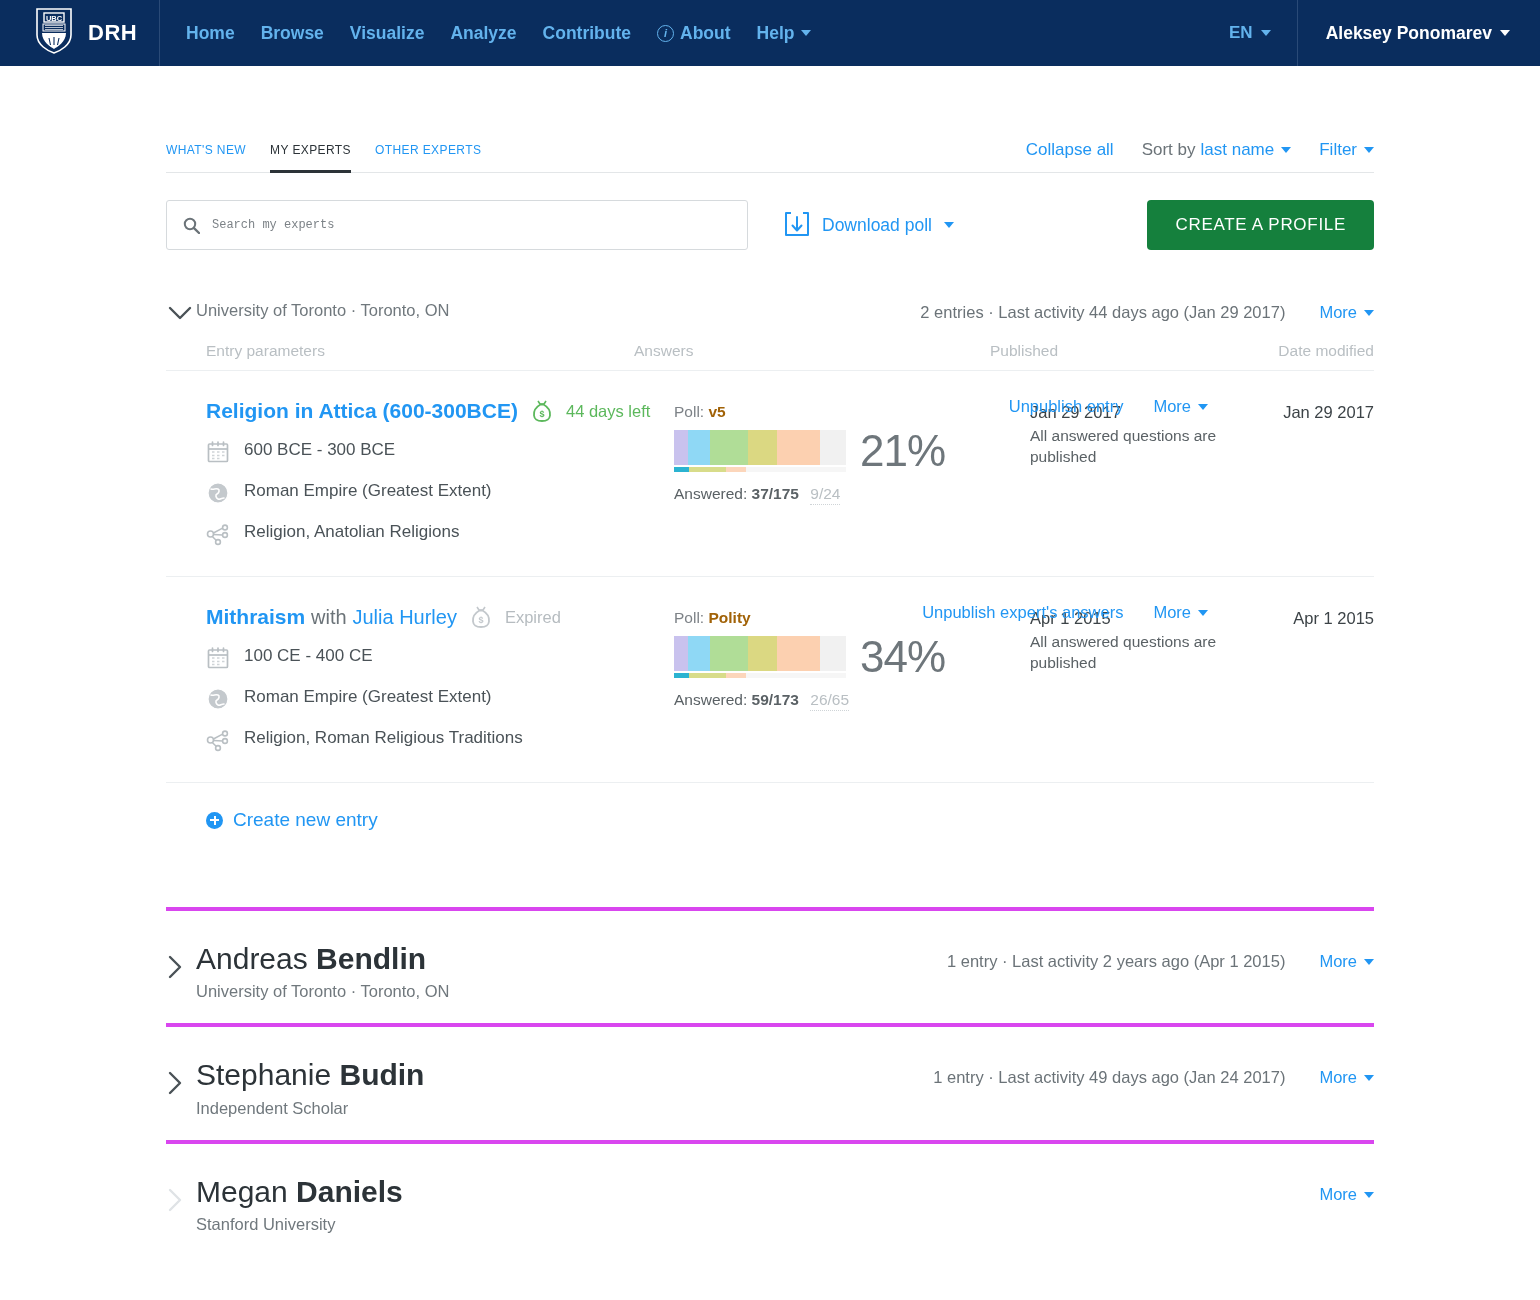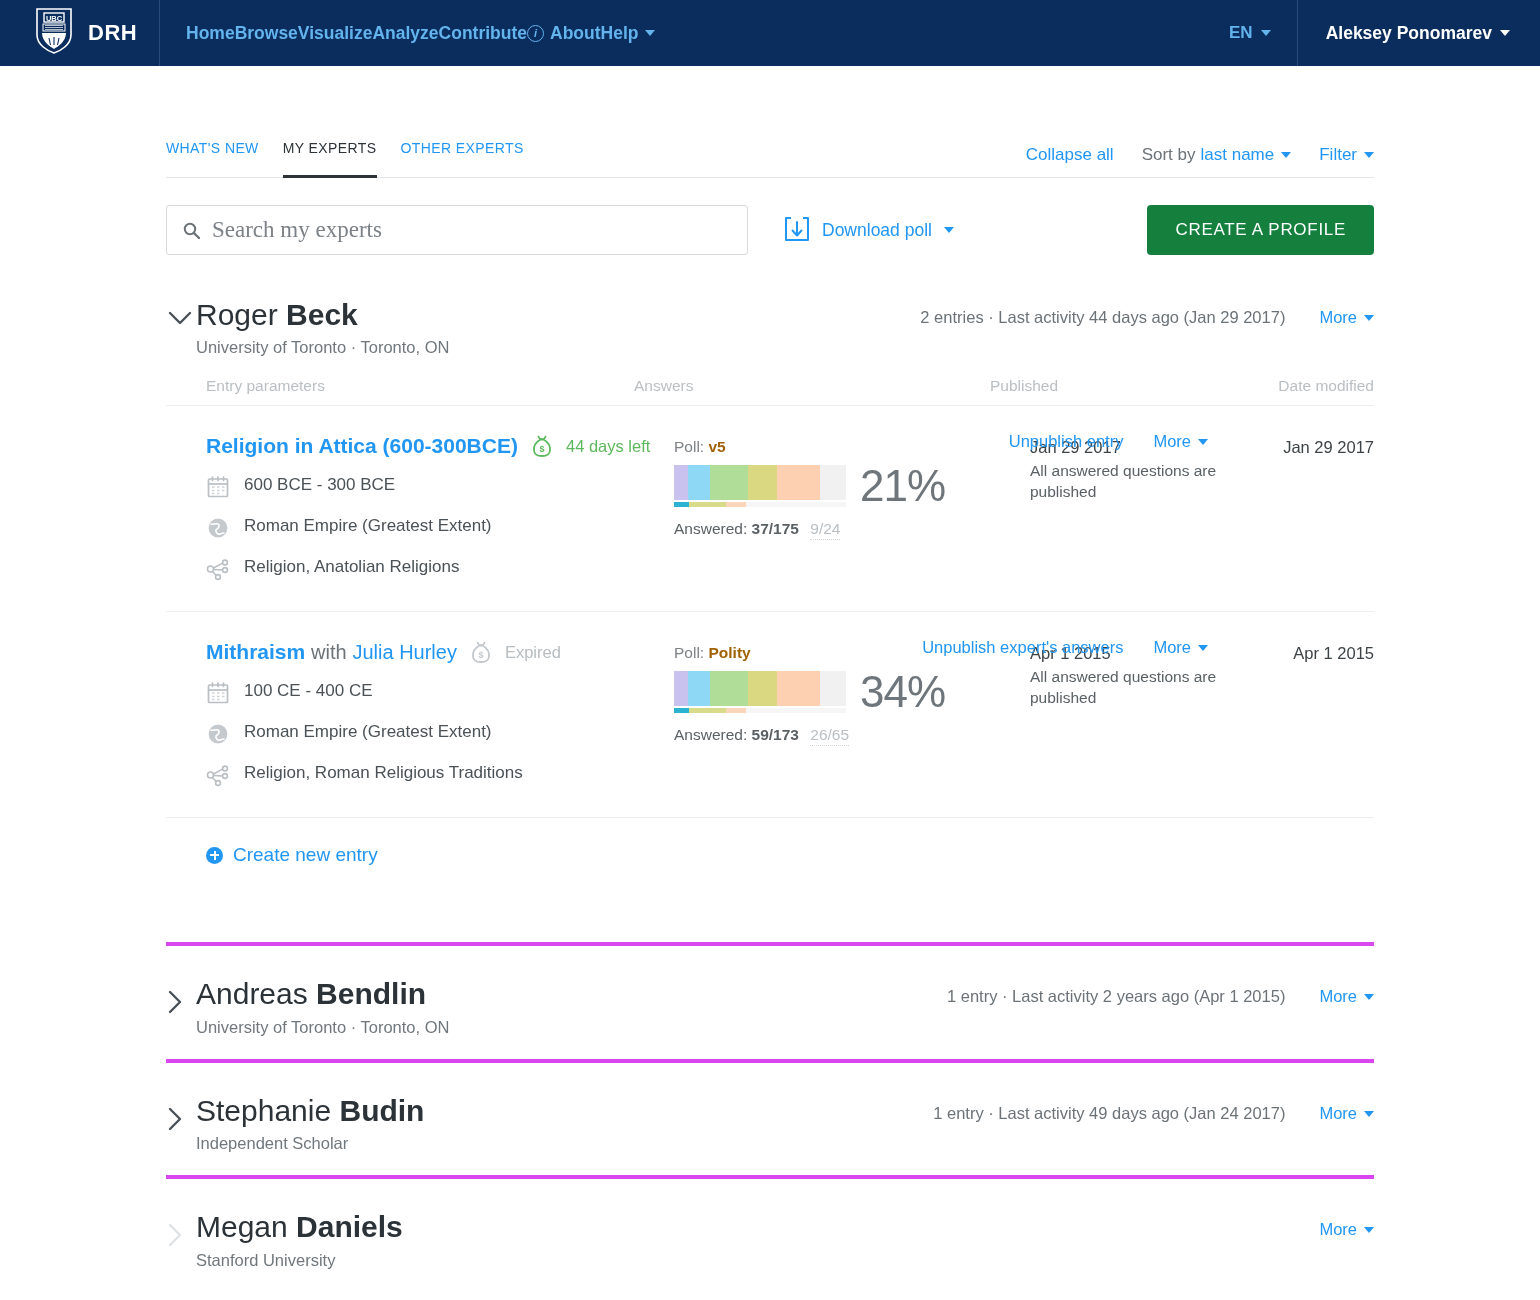--- a/index.html
+++ b/index.html
@@ -32,20 +32,21 @@
   .brand {
     margin-left: 16px;
     font-size: 22px;
     font-weight: bold;
     letter-spacing: 0.5px;
     color: #ffffff;
   }
   .nav-links {
     display: flex;
     align-items: center;
+    gap: 26px;
     padding-left: 26px;
     flex: 1 1 auto;
   }
   .nav-link {
     color: #63b3ed;
     font-size: 17.5px;
     font-weight: bold;
     text-decoration: none;
     white-space: nowrap;
     display: flex;
@@ -107,24 +108,24 @@
 
   .toolbar {
     display: flex;
     align-items: flex-end;
     justify-content: space-between;
     padding-top: 74px;
     border-bottom: 1px solid #e3e6e8;
   }
   .tabs { display: flex; align-items: flex-end; gap: 24px; }
   .tab {
-    font-size: 14px;
+    font-size: 12px;
     letter-spacing: 0.4px;
     color: #2196f3;
-    padding-bottom: 19px;
+    padding-bottom: 13px;
     cursor: pointer;
     border-bottom: 3px solid transparent;
     margin-bottom: -1px;
   }
   .tab.active {
     color: #2c3338;
     border-bottom-color: #2c3338;
   }
   .toolbar-right {
     display: flex;
@@ -160,23 +161,23 @@
     border-radius: 3px;
     display: flex;
     align-items: center;
     padding: 0 16px;
     gap: 10px;
     background: #fff;
   }
   .search-input {
     border: 0;
     outline: 0;
-    font-size: 23px;
+    font-size: 12px;
     color: #6d28d9;
-    font-family: Liberation Serif, serif;
+    font-family: Liberation Mono, monospace;
     flex: 1;
     background: transparent;
   }
   .search-input::placeholder { color: #7c8287; }
 
   .download-poll {
     margin-left: 36px;
     display: flex;
     align-items: center;
     gap: 12px;
@@ -467,24 +468,20 @@
   </div>
 
   <div class="expert">
     <div class="expert-head">
       <div class="chev">
         <svg width="28" height="18" viewBox="0 0 28 18">
           <path d="M4 4 L14 14 L24 4" fill="none" stroke="#4a5257" stroke-width="2.4" stroke-linecap="round" stroke-linejoin="round"></path>
         </svg>
       </div>
       <div>
-        <div class="expert-name">
-          <span>Roger</span>
-          <b>Beck</b>
-        </div>
         <div class="expert-affil">University of Toronto · Toronto, ON</div>
       </div>
       <div class="expert-meta">
         <span>2 entries · Last activity 44 days ago (Jan 29 2017)</span>
         <span class="more-link">
           <span>More</span><span class="inline-caret"></span>
         </span>
       </div>
     </div>
 

